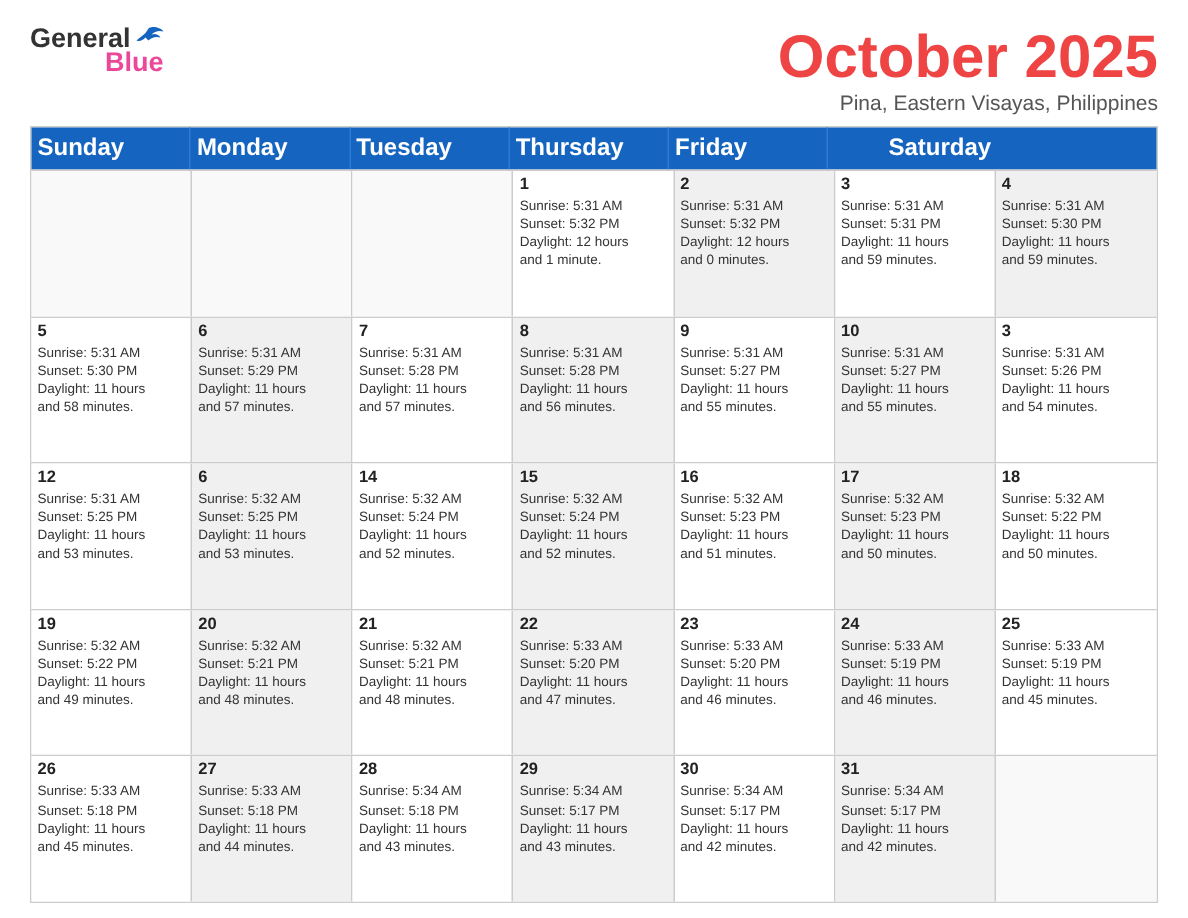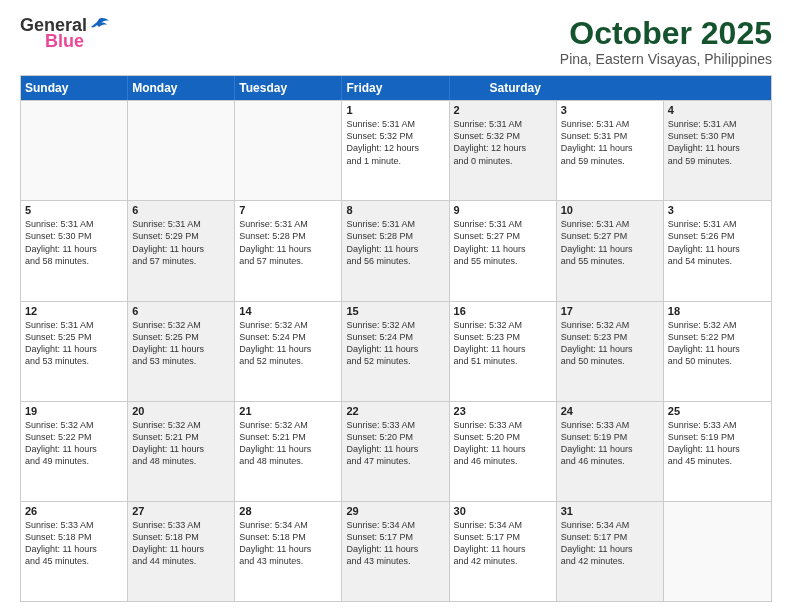--- a/index.html
+++ b/index.html
@@ -19,56 +19,56 @@
     }
     .header {
       display: flex;
       align-items: flex-start;
       justify-content: space-between;
       margin-bottom: 8px;
     }
     .logo {
       display: flex;
       flex-direction: column;
-      align-items: center;
+      align-items: flex-end;
     }
     .logo-text {
       font-size: 18px;
       font-weight: bold;
       line-height: 1;
     }
     .logo-general { color: #333; }
     .logo-blue { color: #ec4899; }
     .title-block {
       text-align: right;
     }
     .month-title {
-      font-size: 32px;
+      font-size: 40px;
       font-weight: bold;
-      color: #14532d;
+      color: #ef4444;
       line-height: 1.1;
     }
     .location {
       font-size: 14px;
       color: #555;
     }
     .calendar {
       flex: 1;
       display: flex;
       flex-direction: column;
       border: 1px solid #ccc;
     }
     .cal-header {
       display: grid;
       grid-template-columns: repeat(7, 1fr);
       background: #1565c0;
     }
     .cal-header-cell {
       color: #fff;
-      font-size: 12px;
+      font-size: 16px;
       font-weight: bold;
       padding: 5px 4px;
       text-align: left;
       border-right: 1px solid #2e7ad1;
     }
     .cal-header-cell:last-child { border-right: none; margin-left: 36px; }
     .cal-body {
       flex: 1;
       display: grid;
       grid-template-rows: repeat(5, 1fr);
@@ -120,20 +120,21 @@
       <div class="month-title">October 2025</div>
       <div class="location">Pina, Eastern Visayas, Philippines</div>
     </div>
   </div>
 
   <div class="calendar">
     <div class="cal-header">
     <div class="cal-header-cell">Sunday</div>
         <div class="cal-header-cell">Monday</div>
         <div class="cal-header-cell">Tuesday</div>
+        <div class="cal-header-cell">Thursday</div>
         <div class="cal-header-cell">Friday</div>
         <div class="cal-header-cell">Saturday</div>
       </div>
     <div class="cal-body">
     <div class="cal-row">
           <div class="cal-cell empty"></div>
           <div class="cal-cell empty"></div>
           <div class="cal-cell empty"></div>
           <div class="cal-cell">
             <span class="day-num">1</span>

